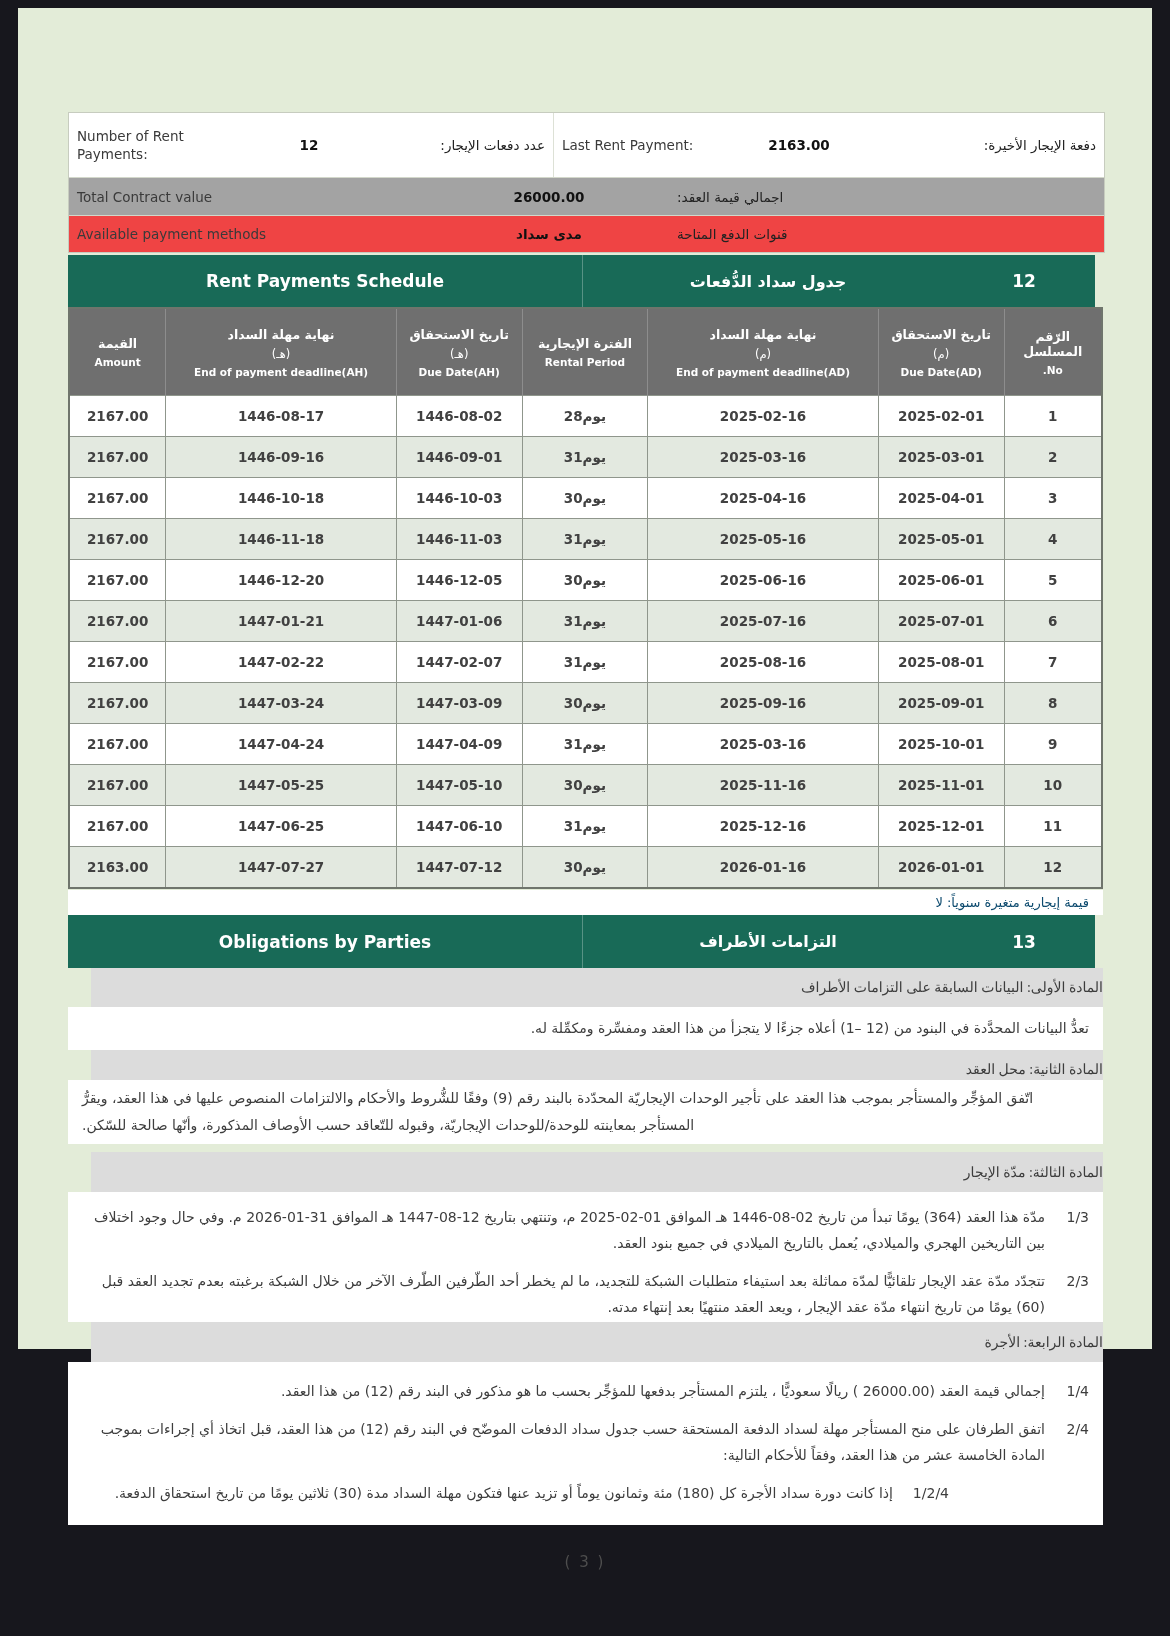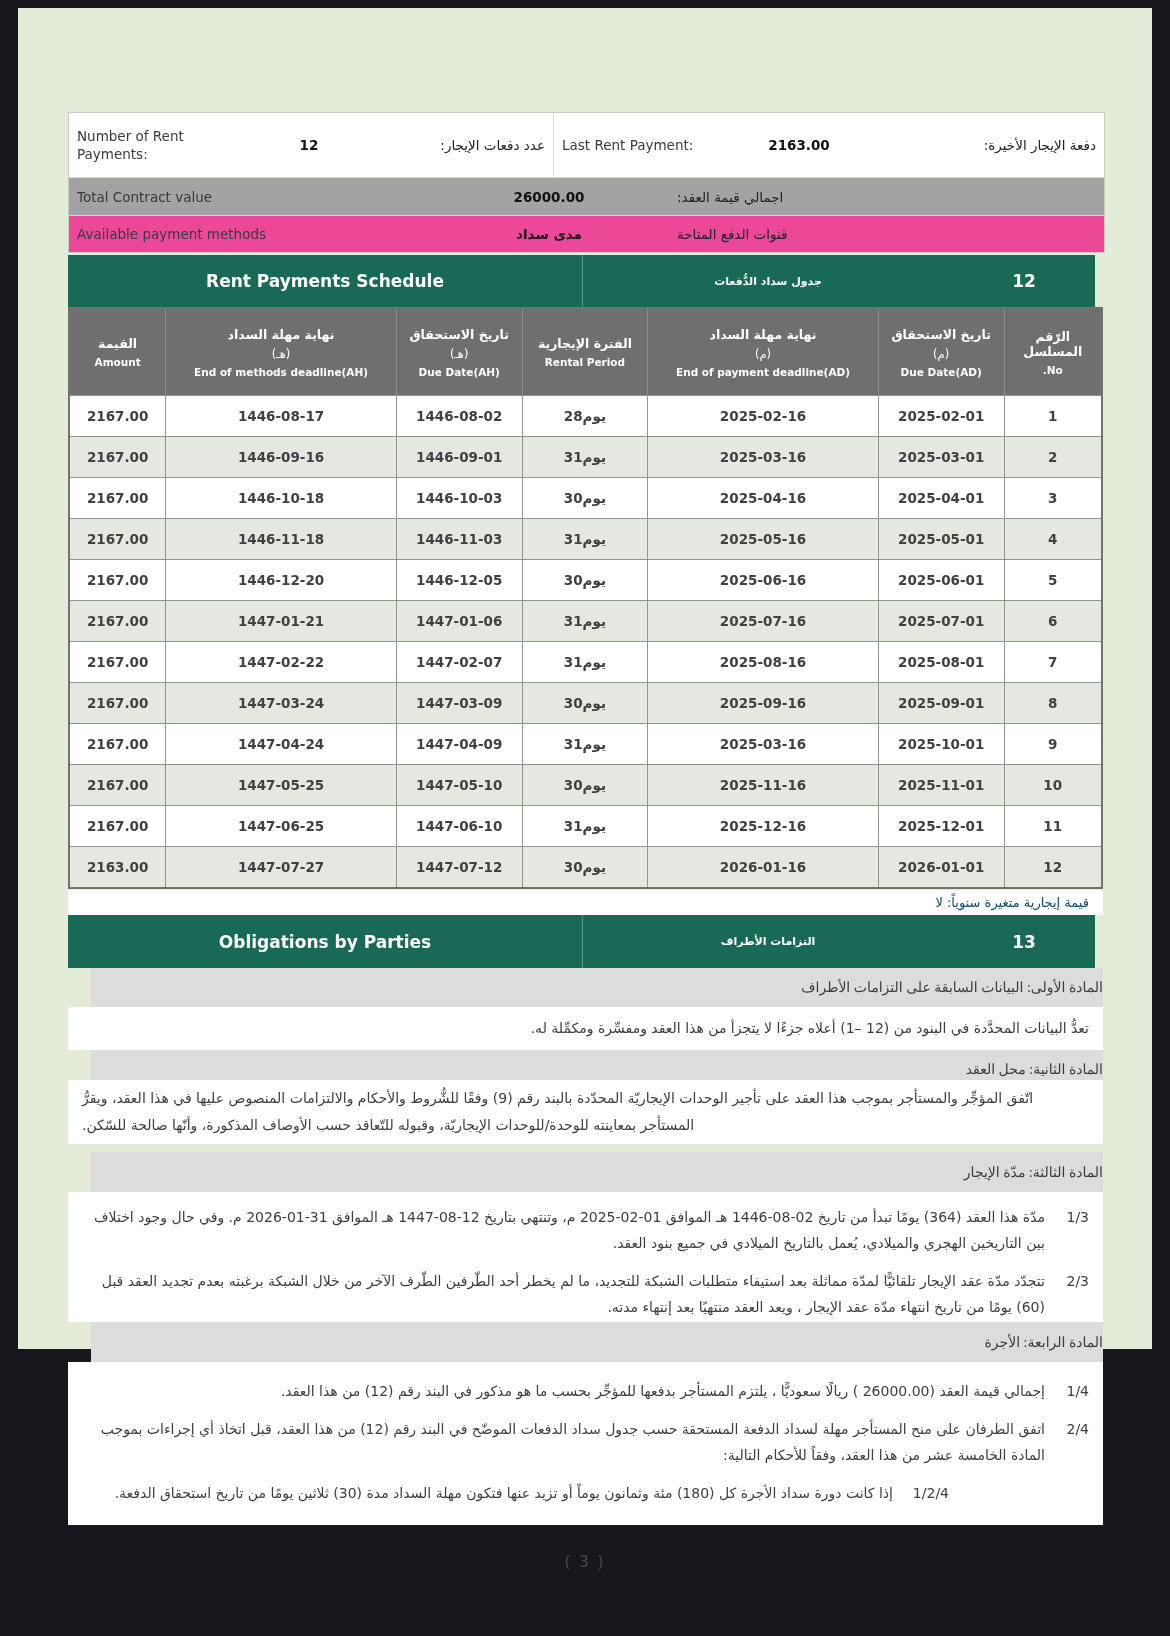--- a/index.html
+++ b/index.html
@@ -17,35 +17,35 @@
 
   
   .info{
     left:50px;top:104px;width:1035px;background:#fff;
     border:1px solid #c7ccbf;
   }
   .i-row{display:grid;align-items:center;border-bottom:1px solid #d3d8cb;}
   .i-row:last-child{border-bottom:none;}
   .i-row.r1{grid-template-columns:185px 110px 190px 165px 160px 225px;height:64px;}
   .i-row.r2{grid-template-columns:360px 240px 435px;height:37px;background:#a3a3a3;}
-  .i-row.r3{grid-template-columns:360px 240px 435px;height:36px;background:#ec4899;}
+  .i-row.r3{grid-template-columns:360px 240px 435px;height:36px;background:#ef4444;}
   .i-cell{font-size:13.5px;line-height:18px;padding:0 8px;}
   .i-en{text-align:left;color:#3a3a3a;}
   .i-val{text-align:center;font-weight:bold;color:#111;}
   .i-ar{direction:rtl;text-align:left;color:#222;}
   .r1 .i-ar{border-right:1px solid #dde1d6;height:100%;display:flex;align-items:center;justify-content:flex-start;}
   .r1 .i-ar:last-child{border-right:none;}
 
   
   .bar{
     display:flex;flex-direction:row;direction:rtl;
     background:#186a57;color:#fff;align-items:center;
   }
   .bar-num{width:142px;text-align:center;font-size:17px;font-weight:bold;}
-  .bar-ar{width:370px;text-align:center;font-size:11px;font-weight:bold;
+  .bar-ar{width:370px;text-align:center;font-size:16px;font-weight:bold;
           border-left:1px solid rgba(255,255,255,.28);height:100%;
           display:flex;align-items:center;justify-content:center;}
   .bar-en{flex:1;text-align:center;font-size:17px;font-weight:bold;direction:ltr;}
   #bar12{left:50px;top:247px;width:1027px;height:52px;}
   #bar13{left:50px;top:907px;width:1027px;height:53px;}
 
   
   #schedwrap{left:50px;top:299px;width:1035px;}
   table.sched{width:1035px;border-collapse:collapse;table-layout:fixed;
     border:2px solid #6f756c;}
@@ -140,21 +140,21 @@
           <th>
               <div class="hwrap">
                 <span class="h-ar">القيمة</span>
                 <span class="h-en">Amount</span>
               </div>
             </th>
           <th>
               <div class="hwrap">
                 <span class="h-ar">نهاية مهلة السداد</span>
                 <span class="h-sub">(هـ)</span>
-                <span class="h-en">End of methods deadline(AH)</span>
+                <span class="h-en">End of payment deadline(AH)</span>
               </div>
             </th>
           <th>
               <div class="hwrap">
                 <span class="h-ar">تاريخ الاستحقاق</span>
                 <span class="h-sub">(هـ)</span>
                 <span class="h-en">Due Date(AH)</span>
               </div>
             </th>
           <th>

